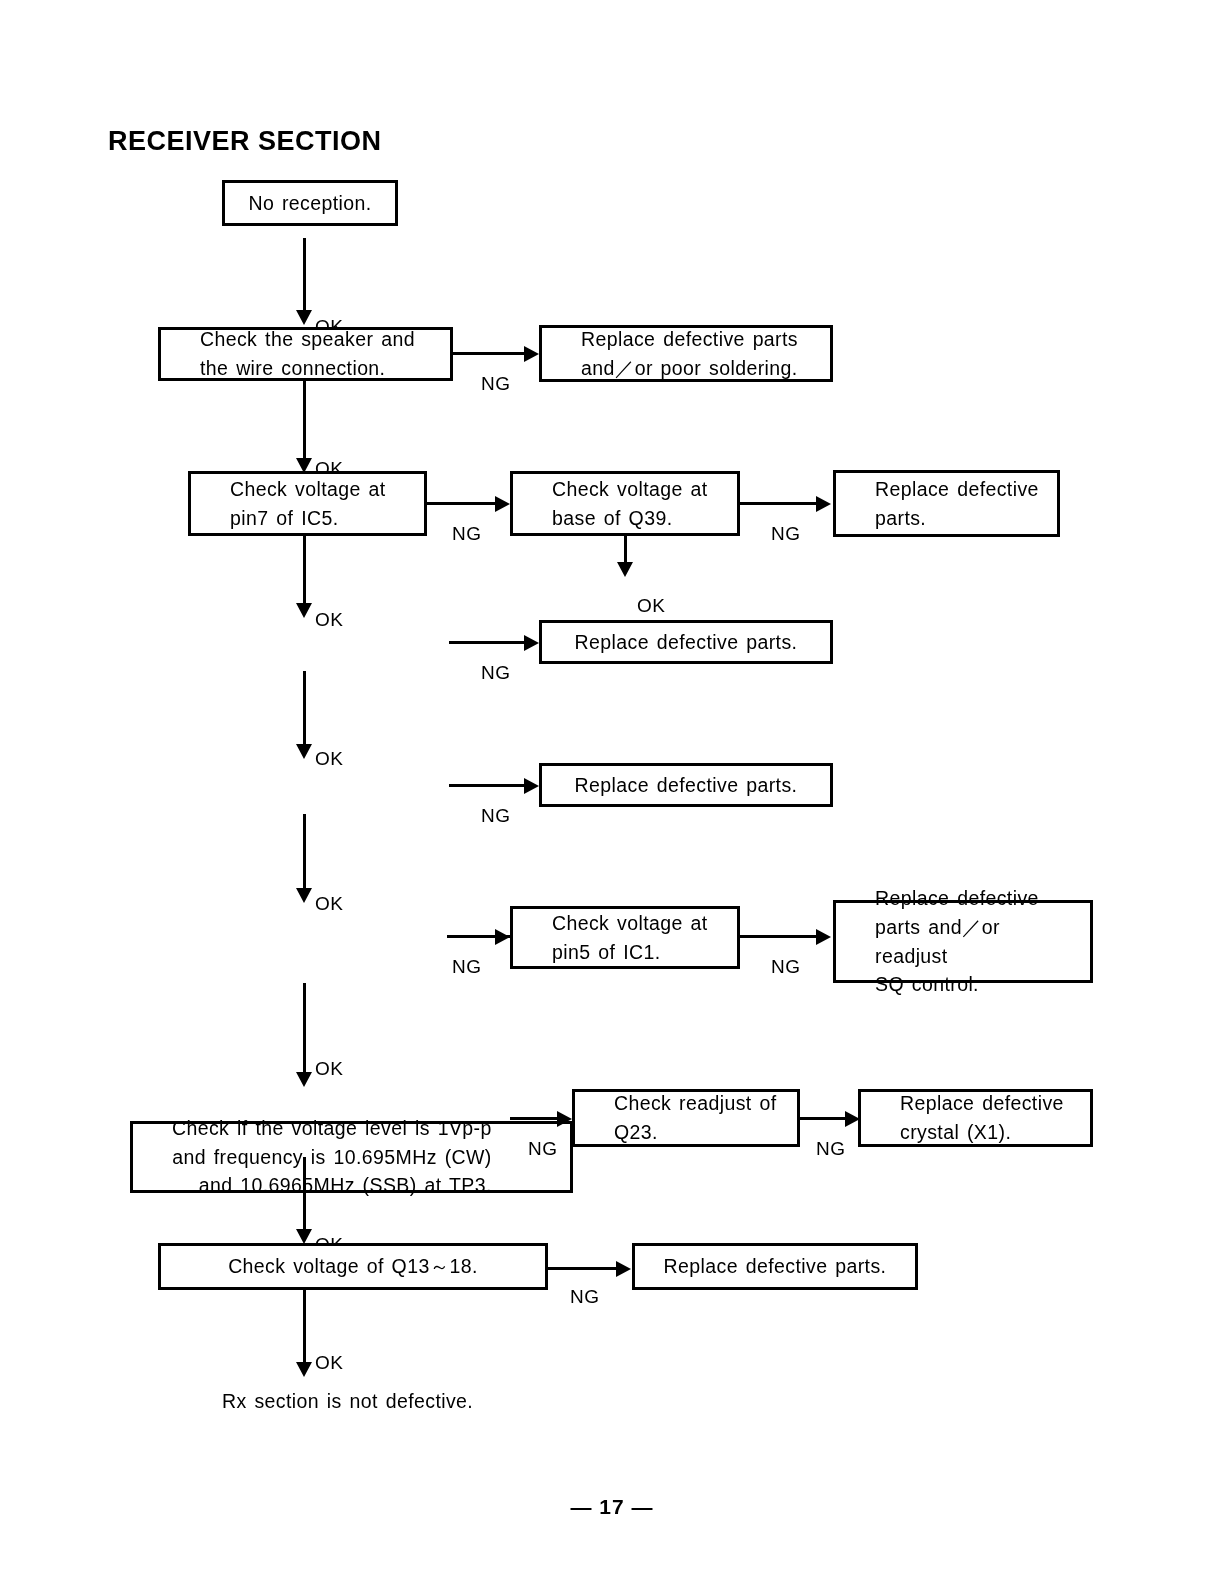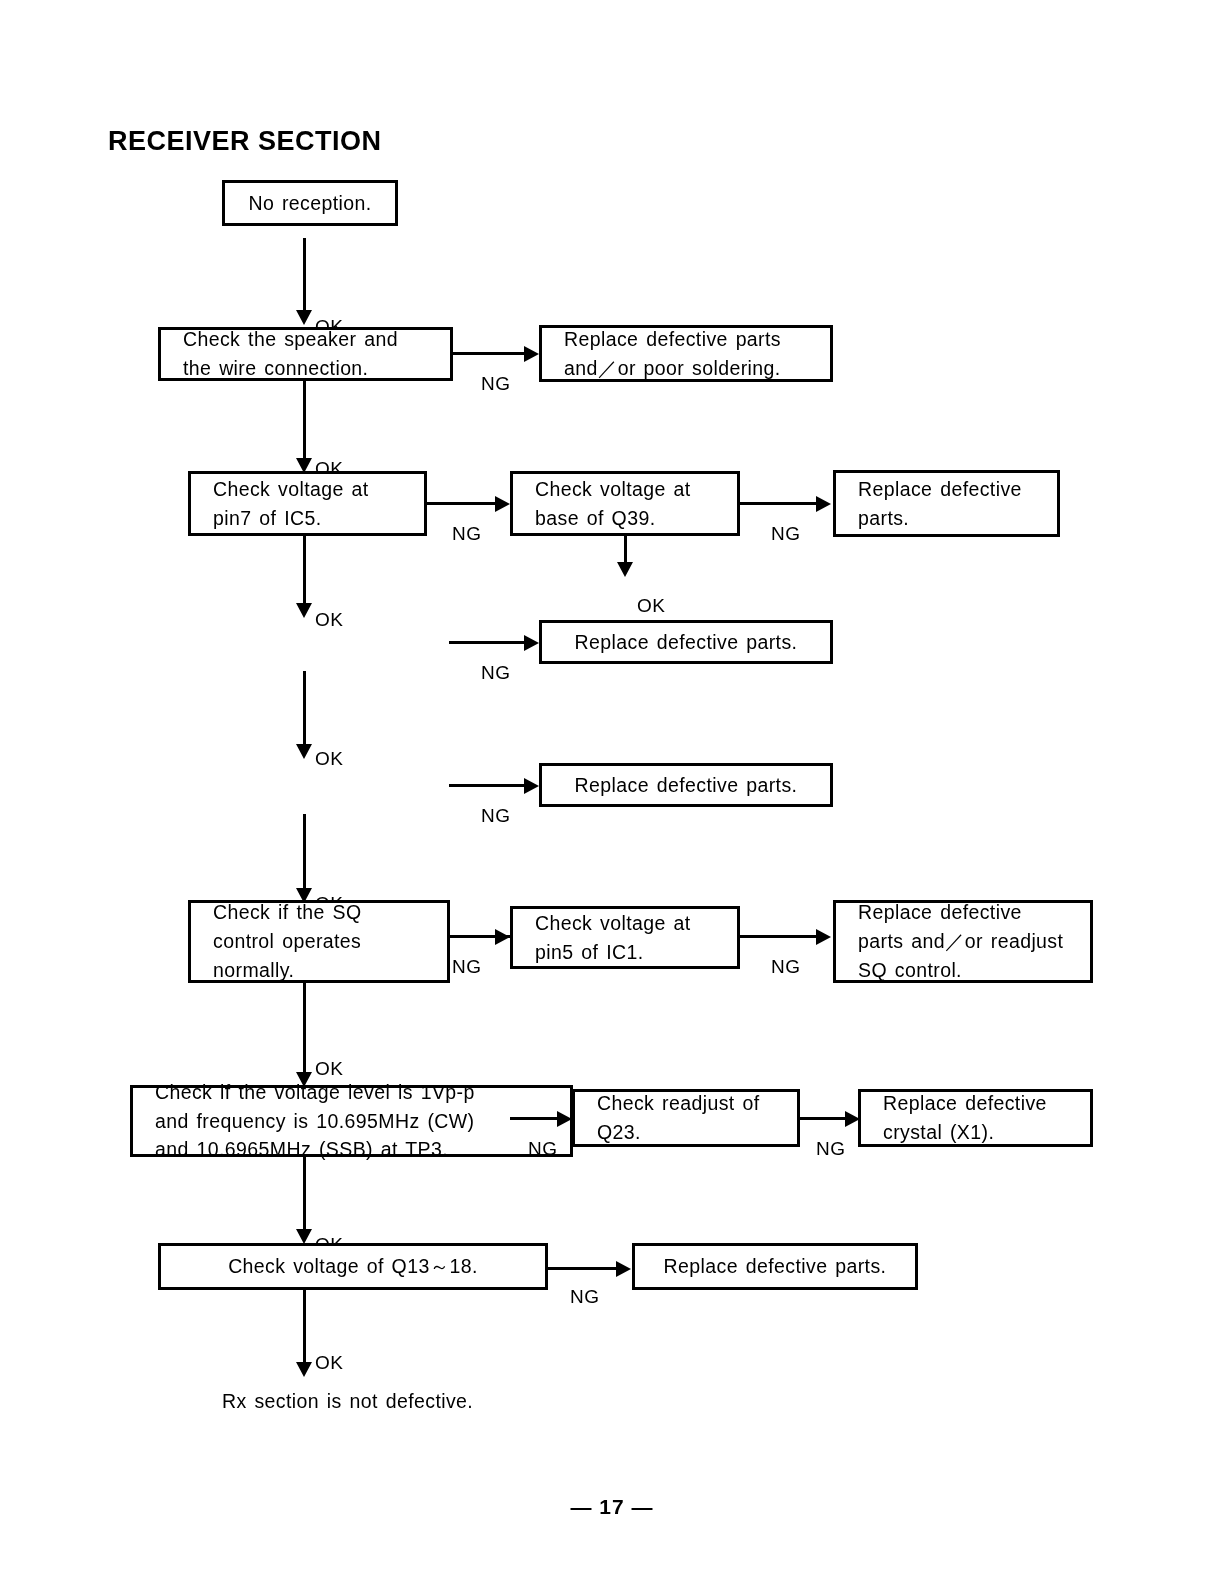--- a/index.html
+++ b/index.html
@@ -26,21 +26,21 @@
     font-weight: bold;
     letter-spacing: 0.5px;
   }
   .box {
     position: absolute;
     box-sizing: border-box;
     border: 3px solid #000000;
     background: #ffffff;
     display: flex;
     align-items: center;
-    padding-left: 22px;
+    padding-left: 39px;
     padding-right: 10px;
   }
   .box .txt {
     font-size: 19.5px;
     line-height: 1.48;
     letter-spacing: 0.4px;
     white-space: pre-line;
     word-spacing: 2px;
   }
   .box.center {
@@ -182,25 +182,20 @@
   <div class="edge-label" style="left:481px; top:759px;">NG</div>
 
   <div class="box center" style="left:539px; top:763px; width:294px; height:44px;">
     <span class="txt">Replace defective parts.</span>
   </div>
 
   <div class="vline" style="left:303px; top:814px; height:78px;"></div>
   <div class="arrow-down" style="left:296px; top:888px;"></div>
   <div class="edge-label" style="left:315px; top:847px;">OK</div>
 
-  <div class="box" style="left:188px; top:900px; width:262px; height:83px;">
-    <span class="txt">Check if the SQ
-control operates
-normally.</span>
-  </div>
 
   <div class="hline" style="left:447px; top:935px; width:71px;"></div>
   <div class="arrow-right" style="left:495px; top:929px;"></div>
   <div class="edge-label" style="left:452px; top:910px;">NG</div>
 
   <div class="box" style="left:510px; top:906px; width:230px; height:63px;">
     <span class="txt">Check voltage at
 pin5 of IC1.</span>
   </div>
 
@@ -211,21 +206,21 @@
   <div class="box" style="left:833px; top:900px; width:260px; height:83px;">
     <span class="txt">Replace defective
 parts and／or readjust
 SQ control.</span>
   </div>
 
   <div class="vline" style="left:303px; top:983px; height:93px;"></div>
   <div class="arrow-down" style="left:296px; top:1072px;"></div>
   <div class="edge-label" style="left:315px; top:1012px;">OK</div>
 
-  <div class="box" style="left:130px; top:1085px; width:443px; height:72px;">
+  <div class="box" style="left:130px; top:1121px; width:443px; height:72px;text-align:right;">
     <span class="txt">Check if the voltage level is 1Vp-p
 and frequency is 10.695MHz (CW)
 and 10.6965MHz (SSB) at TP3.</span>
   </div>
 
   <div class="hline" style="left:510px; top:1117px; width:52px;"></div>
   <div class="arrow-right" style="left:557px; top:1111px;"></div>
   <div class="edge-label" style="left:528px; top:1092px;">NG</div>
 
   <div class="box" style="left:572px; top:1089px; width:228px; height:58px;">

